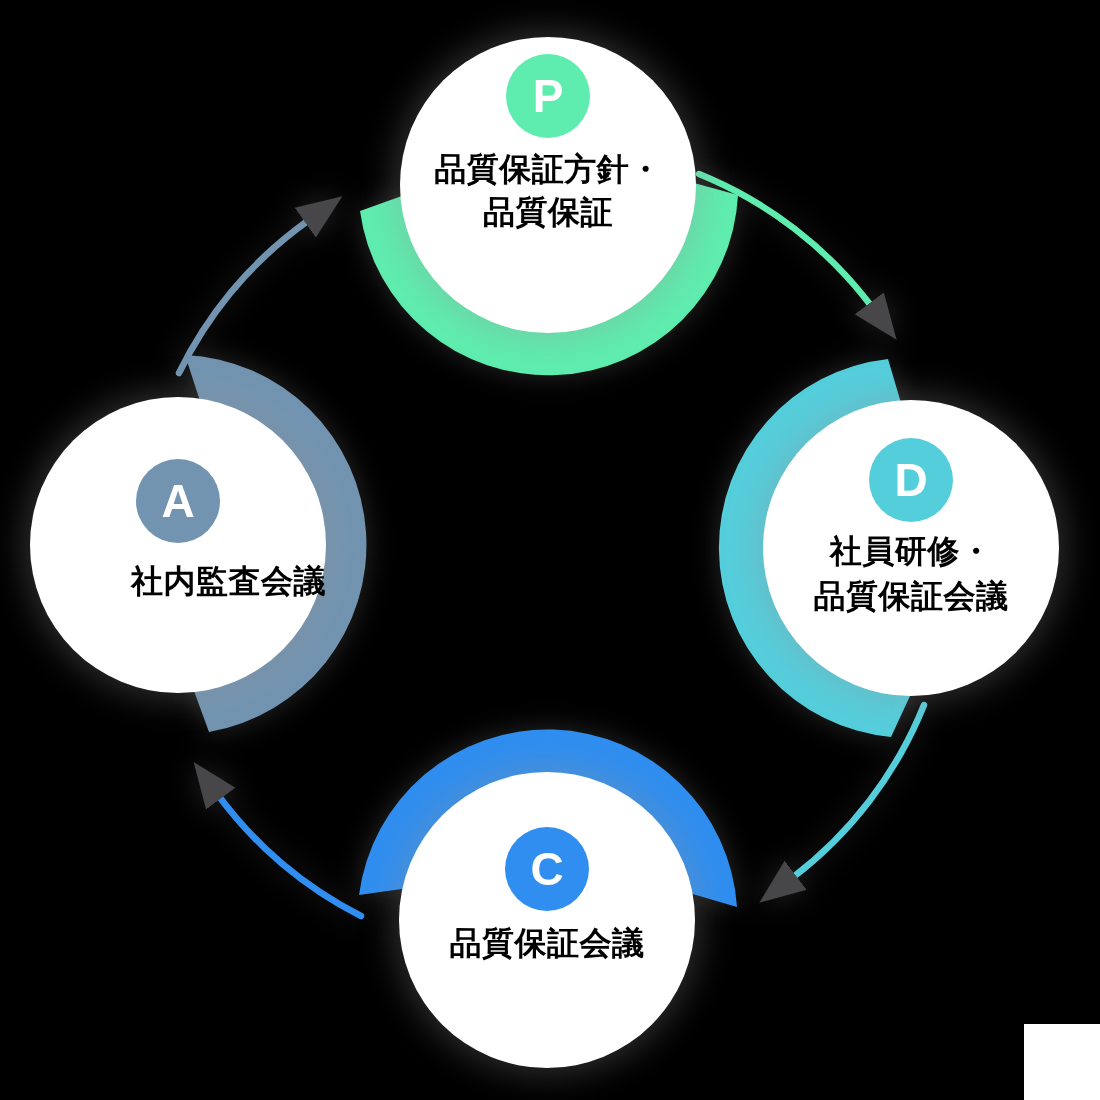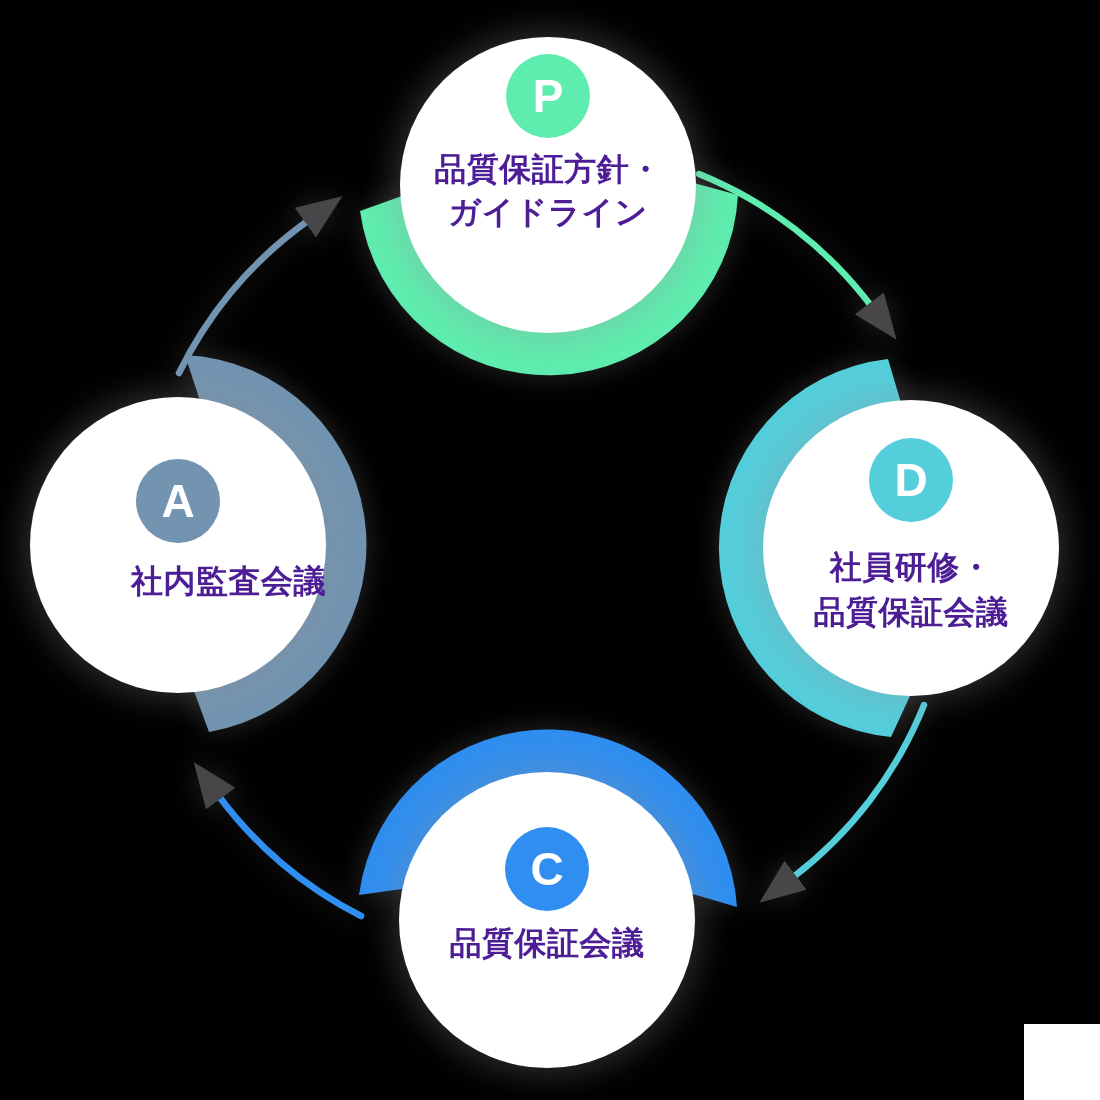--- a/index.html
+++ b/index.html
@@ -44,33 +44,33 @@
     color: #ffffff;
     font-size: 46px;
     font-weight: 700;
     line-height: 1;
   }
   .label {
     position: absolute;
     left: 0;
     right: 0;
     text-align: center;
-    color: #4c1d95;
+    color: #000000;
     font-weight: 700;
     font-size: 32px;
     letter-spacing: 0.5px;
   }
   
   .node-p { left: 400px; top: 37px; }
   .node-p .badge { top: 17px; }
   .node-p .label { top: 111px; line-height: 43px; }
 
   .node-d { left: 763px; top: 400px; }
   .node-d .badge { top: 38px; }
-  .node-d .label { top: 145px; line-height: 45px; }
+  .node-d .label { top: 129px; line-height: 45px; }
 
   .node-c { left: 399px; top: 772px; }
   .node-c .badge { top: 55px; }
   .node-c .label { top: 149px; line-height: 44px; }
 
   .node-a { left: 30px; top: 397px; }
   .node-a .badge { top: 62px; }
   .node-a .label { top: 162px; line-height: 44px; text-align: right; }
 
   .corner-square {
@@ -104,21 +104,21 @@
     <path d="M361,916 A408,408 0 0 1 218,795" fill="none" stroke-width="6.5" stroke-linecap="round" marker-end="url(#arrowhead)" stroke="#2F8EF0"></path>
     <path d="M179,373 A408,408 0 0 1 309,220" fill="none" stroke-width="6.5" stroke-linecap="round" marker-end="url(#arrowhead)" stroke="#7294B1"></path>
   </svg>
 
   <div class="node node-p">
     <div class="badge" style="background: rgb(95, 237, 175);">
       <span>P</span>
     </div>
     <div class="label">
       <div>品質保証方針・</div>
-      <div>ガイドライン</div>
+      <div>品質保証</div>
     </div>
   </div>
 
   <div class="node node-d">
     <div class="badge" style="background: rgb(85, 206, 220);">
       <span>D</span>
     </div>
     <div class="label">
       <div>社員研修・</div>
       <div>品質保証会議</div>

